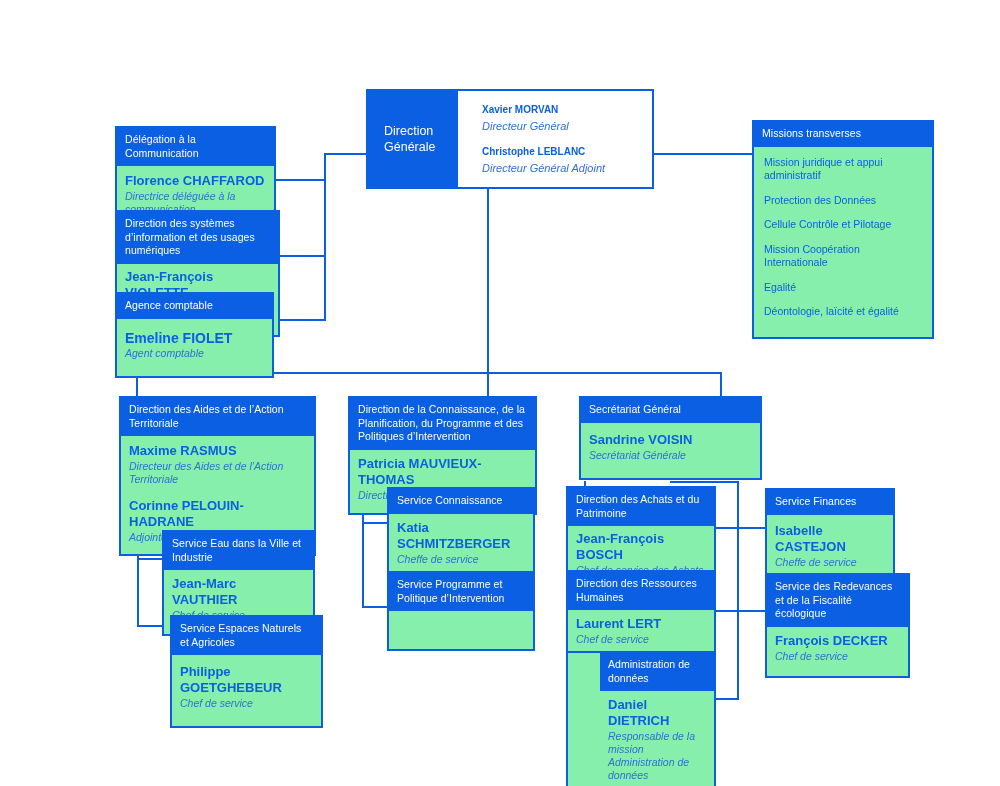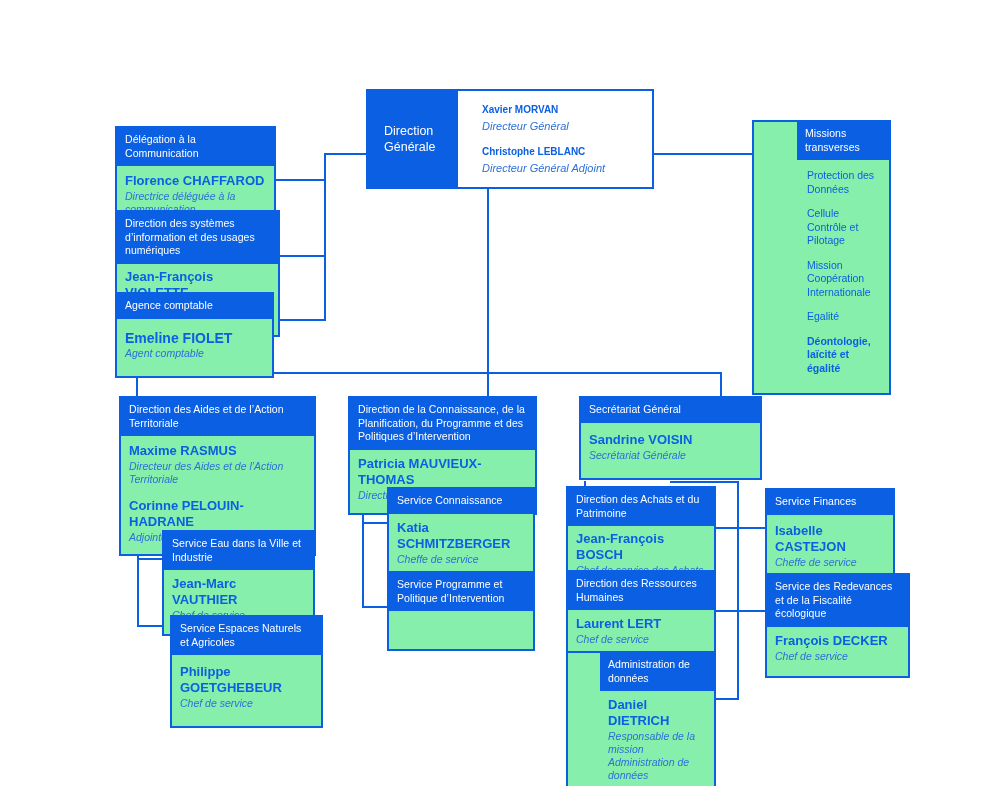--- a/index.html
+++ b/index.html
@@ -92,21 +92,21 @@
   }
 
   
   #missions .bdy{padding:9px 10px 10px 10px;}
   #missions .mi{
     font-size:10.5px;
     line-height:13.5px;
     color:#0b5fe3;
     margin-bottom:11px;
   }
-  #missions .mi:last-child{margin-bottom:8px;font-weight:bold;}
+  #missions .mi:last-child{margin-bottom:8px;}
 </style>
 </head>
 <body>
 
 <div id="canvas">
 
   <div class="line v" style="left:324px;top:153px;height:167px;"></div>
   <div class="line h" style="left:324px;top:153px;width:44px;"></div>
   <div class="line h" style="left:276px;top:179px;width:50px;"></div>
   <div class="line h" style="left:280px;top:255px;width:46px;"></div>
@@ -171,23 +171,24 @@
   </div>
 
   <div class="card" style="left:115px;top:292px;width:159px;">
     <div class="hdr">Agence comptable</div>
     <div class="bdy" style="padding-top:10px;padding-bottom:14px;">
       <div class="nm wrapok" style="font-size:14px;">Emeline FIOLET</div>
       <div class="rl">Agent comptable</div>
     </div>
   </div>
 
-  <div class="card" id="missions" style="left:752px;top:120px;width:139px;padding-left:43px;">
+  <div class="card" id="missions" style="left:752px;top:120px;width:182px;">
     <div class="hdr">Missions transverses</div>
     <div class="bdy">
+      <div class="mi">Mission juridique et appui administratif</div>
       <div class="mi">Protection des Données</div>
       <div class="mi">Cellule Contrôle et Pilotage</div>
       <div class="mi">Mission Coopération Internationale</div>
       <div class="mi">Egalité</div>
       <div class="mi">Déontologie, laïcité et égalité</div>
     </div>
   </div>
 
   <div class="card" style="left:119px;top:396px;width:197px;">
     <div class="hdr">Direction des Aides et de l’Action Territoriale</div>

